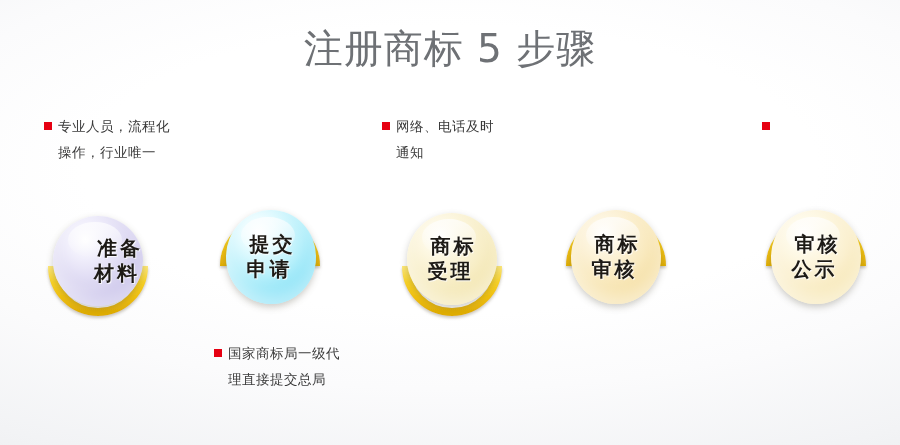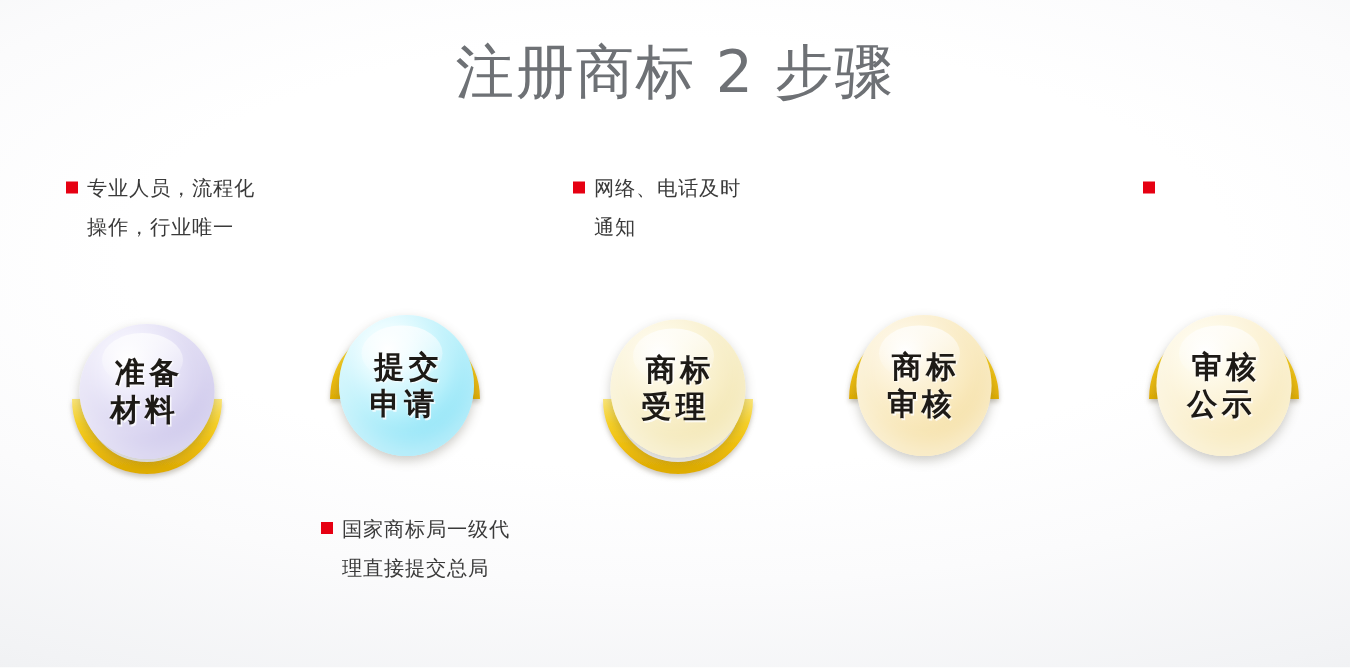--- a/index.html
+++ b/index.html
@@ -115,21 +115,21 @@
     display: block;
     padding-left: 14px;
     text-indent: -14px;
   }
 </style>
 </head>
 <body>
 
 <div id="stage">
 
-  <div id="title">注册商标 2 步骤</div>
+  <div id="title">注册商标 5 步骤</div>
 
   <svg id="ribbon" viewBox="0 0 900 445" xmlns="http://www.w3.org/2000/svg">
     <defs>
       <linearGradient id="gy" x1="0" y1="0" x2="0" y2="1">
         <stop offset="0%" stop-color="#fde87a"></stop>
         <stop offset="35%" stop-color="#f8d228"></stop>
         <stop offset="70%" stop-color="#f0bf0c"></stop>
         <stop offset="100%" stop-color="#e0ae05"></stop>
       </linearGradient>
       <filter id="shd" x="-12%" y="-40%" width="124%" height="200%">
@@ -150,21 +150,21 @@
       <path d="M 498 266 L 570 266"></path>
 
       <path d="M 570 266 A 46 46 0 0 1 662 266"></path>
       <path d="M 662 266 L 770 266"></path>
 
       <path d="M 770 266 A 46 46 0 0 1 862 266"></path>
       <path d="M 862 266 L 906 266"></path>
     </g>
   </svg>
 
-  <div class="bubble b-purple" style="left:53px; top:216px; width:90px; height:90px;">
+  <div class="bubble b-purple" style="left:53px; top:216px; width:90px; height:90px;align-items:flex-end;">
     <div class="lbl"><span>准备</span><br><span>材料</span></div>
   </div>
 
   <div class="bubble b-cyan" style="left:226px; top:210px; width:90px; height:94px;">
     <div class="lbl"><span>提交</span><br><span>申请</span></div>
   </div>
 
   <div class="bubble b-cream1" style="left:407px; top:213px; width:90px; height:92px;">
     <div class="lbl"><span>商标</span><br><span>受理</span></div>
   </div>

